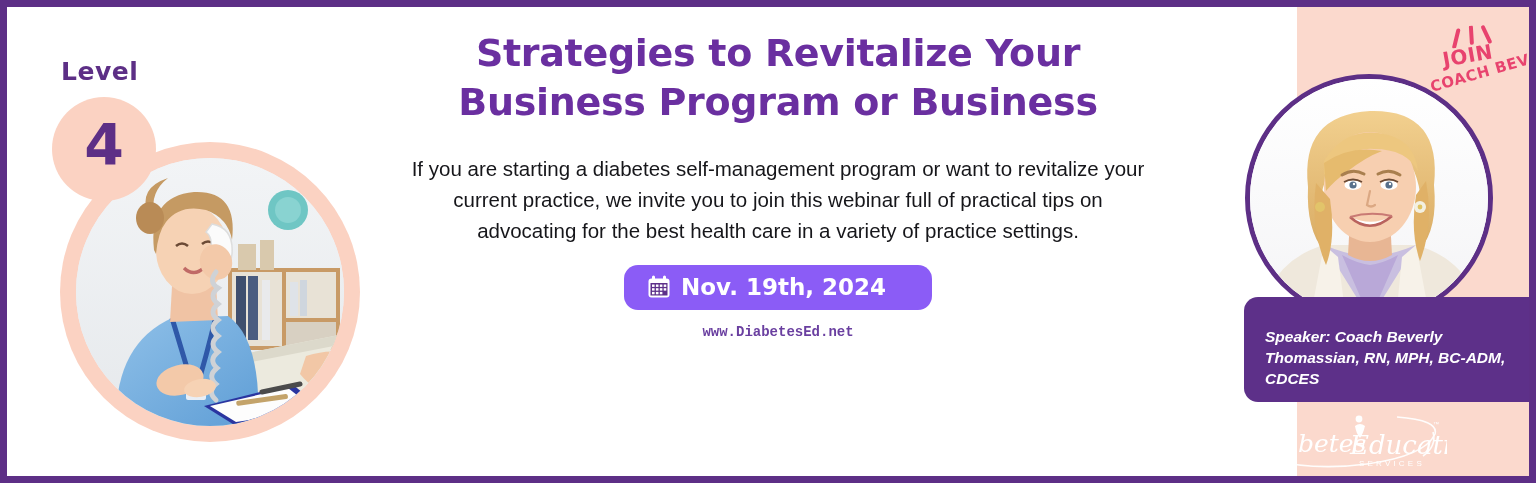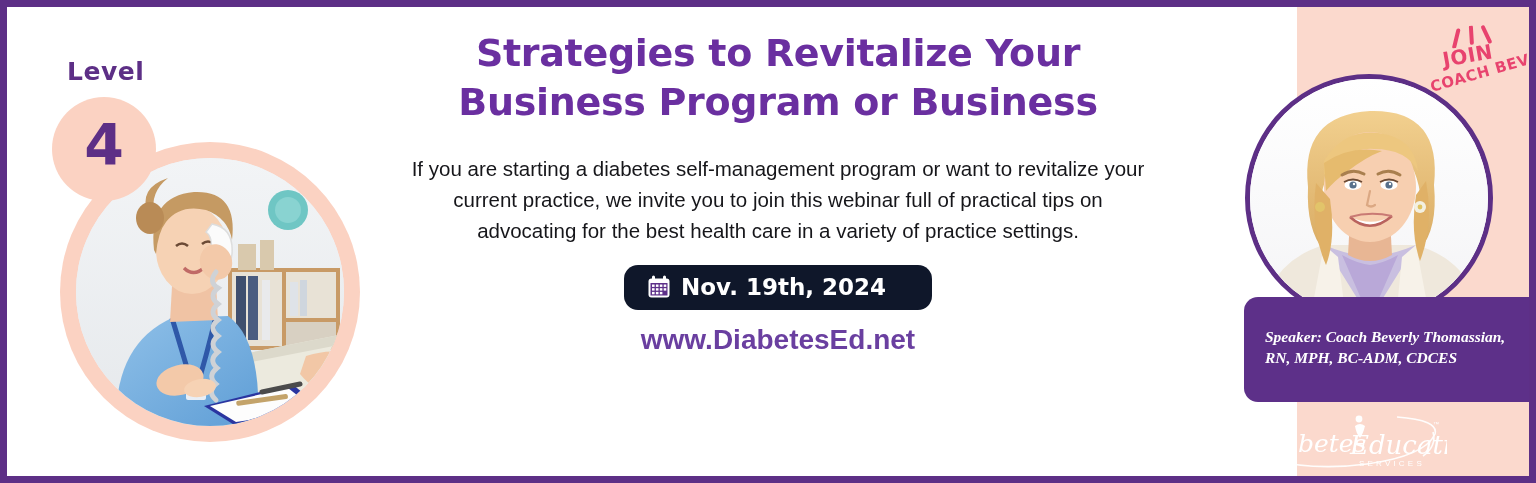--- a/index.html
+++ b/index.html
@@ -65,21 +65,21 @@
     font-family: "DejaVu Sans", sans-serif;
     font-size: 15px;
     font-weight: bold;
     letter-spacing: 0.6px;
     transform: rotate(-9deg);
   }
 
   
   .level-word {
     position: absolute;
-    left: 60px;
+    left: 54px;
     top: 50px;
     font-family: "DejaVu Sans", sans-serif;
     font-size: 25px;
     font-weight: bold;
     color: #5d2f86;
     letter-spacing: 0.5px;
     z-index: 6;
   }
   .level-circle {
     position: absolute;
@@ -149,43 +149,43 @@
     line-height: 31px;
     color: #16161a;
     padding: 0 22px;
   }
 
   .datetime-pill {
     display: inline-flex;
     align-items: center;
     gap: 12px;
     margin-top: 19px;
-    background: #0f172a;
+    background: #8b5cf6;
     color: #ffffff;
     border-radius: 14px;
     padding: 9px 24px 10px 22px;
     font-family: "DejaVu Sans", sans-serif;
     font-size: 23px;
     font-weight: bold;
   }
   .pill-group { display: inline-flex; align-items: center; gap: 9px; }
   .pill-sep { width: 10px; }
   .pill-icon { display: inline-block; width: 26px; height: 26px; }
 
   .ce-line {
     margin-top: 19px;
     font-family: "DejaVu Sans", sans-serif;
     font-size: 25px;
     font-weight: bold;
     color: #1b1f5c;
   }
   .url-line {
     margin-top: 14px;
-    font-family: Liberation Sans, sans-serif;
-    font-size: 28px;
+    font-family: Liberation Mono, monospace;
+    font-size: 14px;
     font-weight: bold;
     color: #6a3fa0;
   }
 
   
   .speaker-ring {
     position: absolute;
     left: 1238px;
     top: 67px;
     width: 248px;
@@ -203,21 +203,21 @@
     left: 1237px;
     top: 290px;
     width: 299px;
     height: 105px;
     background: #5d3089;
     border-radius: 14px 0 0 14px;
     z-index: 8;
     padding: 29px 12px 0 21px;
   }
   .speaker-text {
-    font-family: Liberation Serif, serif;
+    font-family: Liberation Sans, sans-serif;
     font-size: 15.5px;
     line-height: 21px;
     font-weight: bold;
     font-style: italic;
     color: #ffffff;
   }
 
   
   .logo {
     position: absolute;

